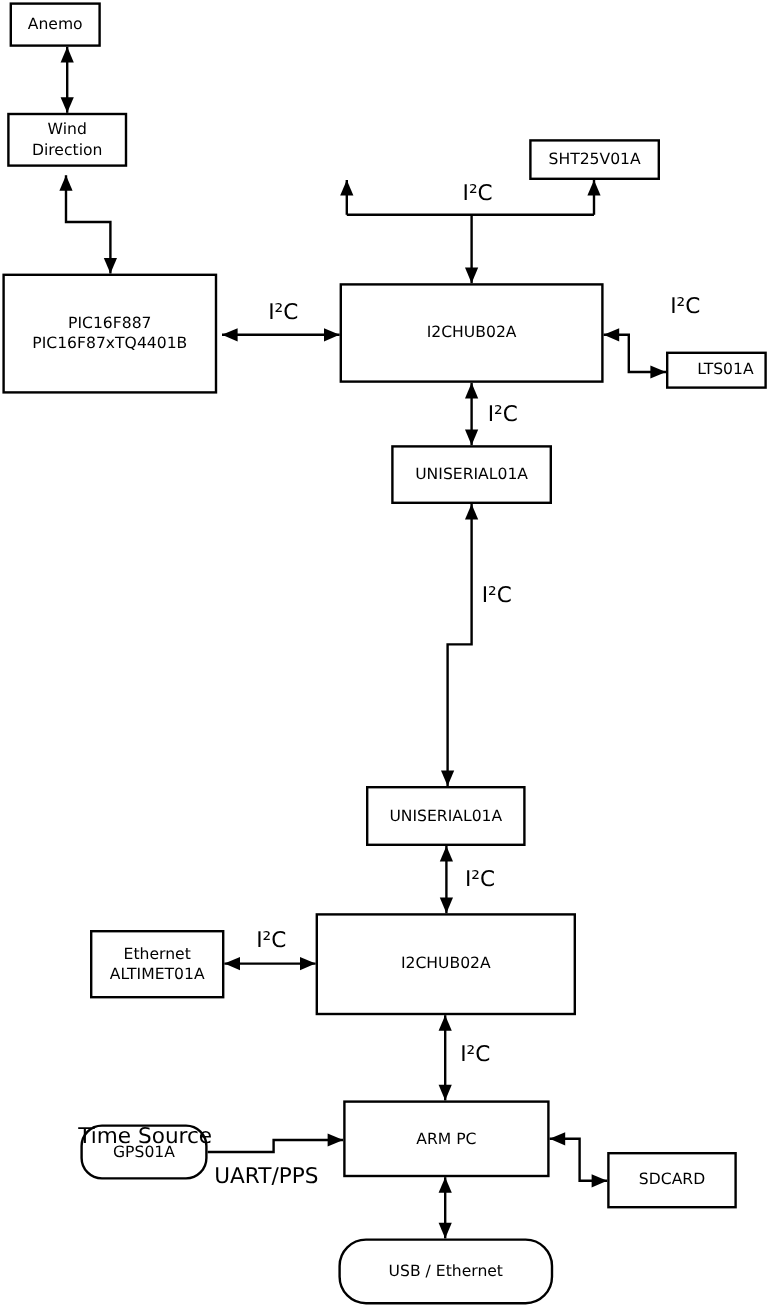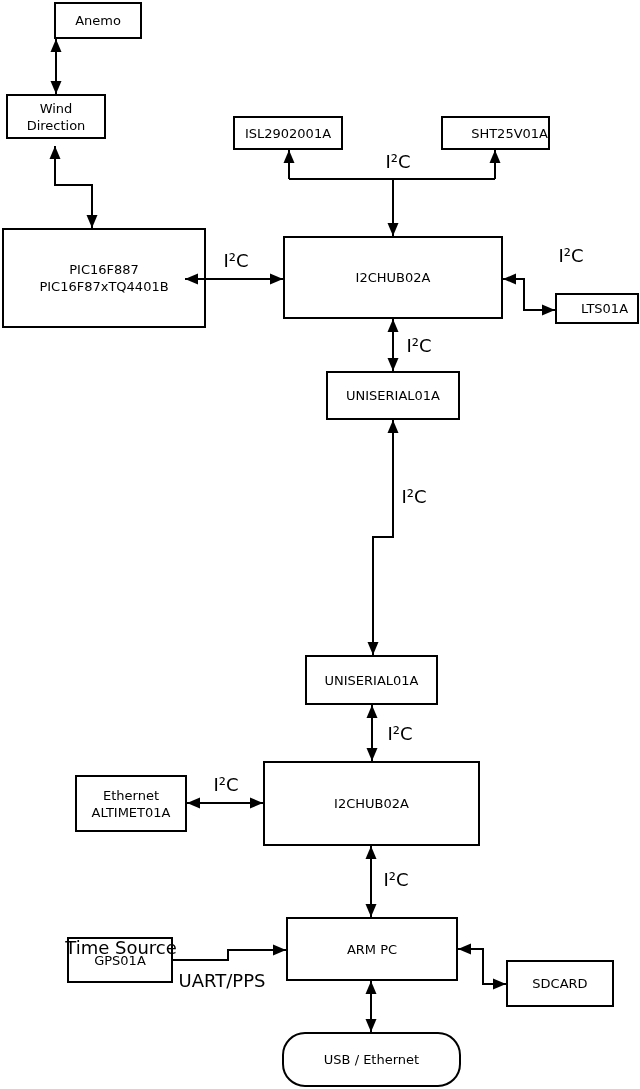--- a/index.html
+++ b/index.html
@@ -88,35 +88,32 @@
       <polygon points="371,846 376.5,859 365.5,859" fill="#000000"></polygon>
       <polyline points="173,960 228,960 228,950 286,950" fill="none" stroke="#000000" stroke-width="2"></polyline>
       <polygon points="286,950 273,955.5 273,944.5" fill="#000000"></polygon>
       <polyline points="458,949 483,949 483,984 506,984" fill="none" stroke="#000000" stroke-width="2"></polyline>
       <polygon points="506,984 493,989.5 493,978.5" fill="#000000"></polygon>
       <polygon points="458,949 471,943.5 471,954.5" fill="#000000"></polygon>
       <polyline points="371,981 371,1032" fill="none" stroke="#000000" stroke-width="2"></polyline>
       <polygon points="371,1032 365.5,1019 376.5,1019" fill="#000000"></polygon>
       <polygon points="371,981 376.5,994 365.5,994" fill="#000000"></polygon>
     </svg>
-<div class="box" style="left: 8px; top: 2px; width: 88px; height: 37px; margin-left: 46px;">
+<div class="box" style="left: 8px; top: 2px; width: 76px; height: 37px;">
       <div>Anemo</div>
     </div>
     <div class="box" style="left: 6px; top: 94px; width: 100px; height: 45px;">
       <div>Wind</div>
       <div>Direction</div>
     </div>
-    <div class="box" style="left: 2px; top: 228px; width: 204px; height: 100px;">
+    <div class="box" style="left: 2px; top: 228px; width: 179px; height: 100px;">
       <div>PIC16F887</div>
       <div>PIC16F87xTQ4401B</div>
     </div>
-    <div class="box" style="left: 233px; top: 116px; width: 110px; height: 34px;">
-      <div>ISL2902001A</div>
-    </div>
-    <div class="box" style="left: 441px; top: 116px; width: 109px; height: 34px; align-items: flex-end;">
+    <div class="box" style="left: 441px; top: 116px; width: 109px; height: 34px;">
       <div>SHT25V01A</div>
     </div>
     <div class="box" style="left: 283px; top: 236px; width: 220px; height: 83px;">
       <div>I2CHUB02A</div>
     </div>
     <div class="box" style="left: 555px; top: 293px; width: 84px; height: 31px; padding-left: 15px;">
       <div>LTS01A</div>
     </div>
     <div class="box" style="left: 326px; top: 371px; width: 134px; height: 49px;">
       <div>UNISERIAL01A</div>
@@ -124,21 +121,21 @@
     <div class="box" style="left: 305px; top: 655px; width: 133px; height: 50px;">
       <div>UNISERIAL01A</div>
     </div>
     <div class="box" style="left: 263px; top: 761px; width: 217px; height: 85px;">
       <div>I2CHUB02A</div>
     </div>
     <div class="box" style="left: 75px; top: 775px; width: 112px; height: 57px;">
       <div>Ethernet</div>
       <div>ALTIMET01A</div>
     </div>
-    <div class="box" style="left: 67px; top: 937px; width: 106px; height: 46px;">
+    <div class="box" style="left: 67px; top: 937px; width: 106px; height: 46px; border-radius: 18px;">
       <div>GPS01A</div>
     </div>
     <div class="box" style="left: 286px; top: 917px; width: 172px; height: 64px;">
       <div>ARM PC</div>
     </div>
     <div class="box" style="left: 506px; top: 960px; width: 108px; height: 47px;">
       <div>SDCARD</div>
     </div>
     <div class="box" style="left: 282px; top: 1032px; width: 179px; height: 55px; border-radius: 23px;">
       <div>USB / Ethernet</div>

